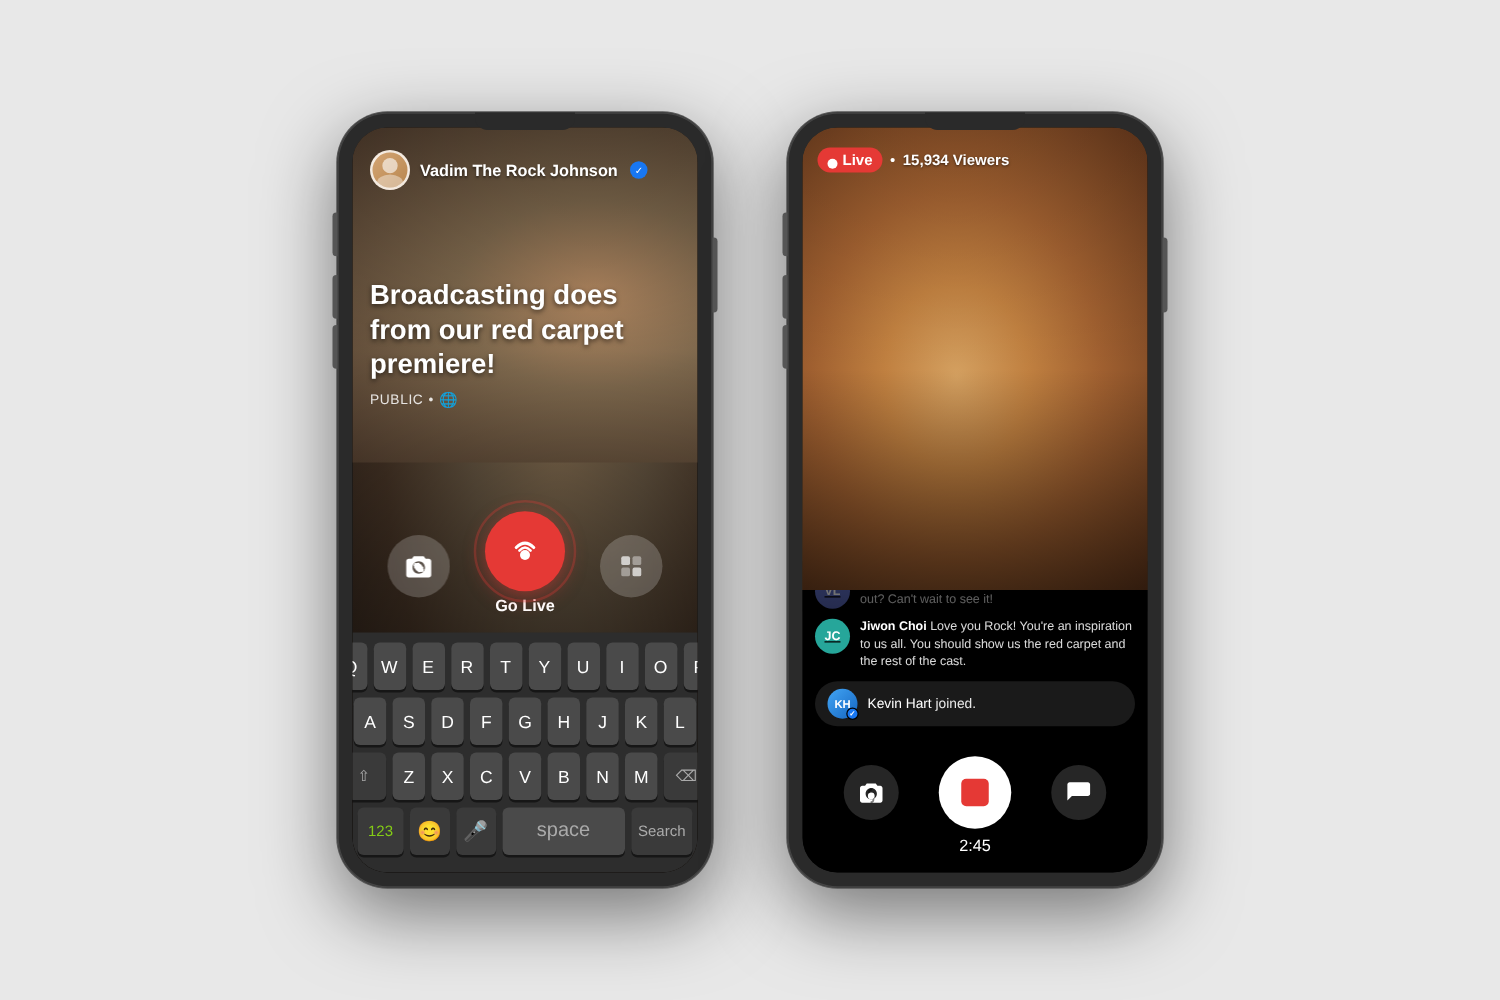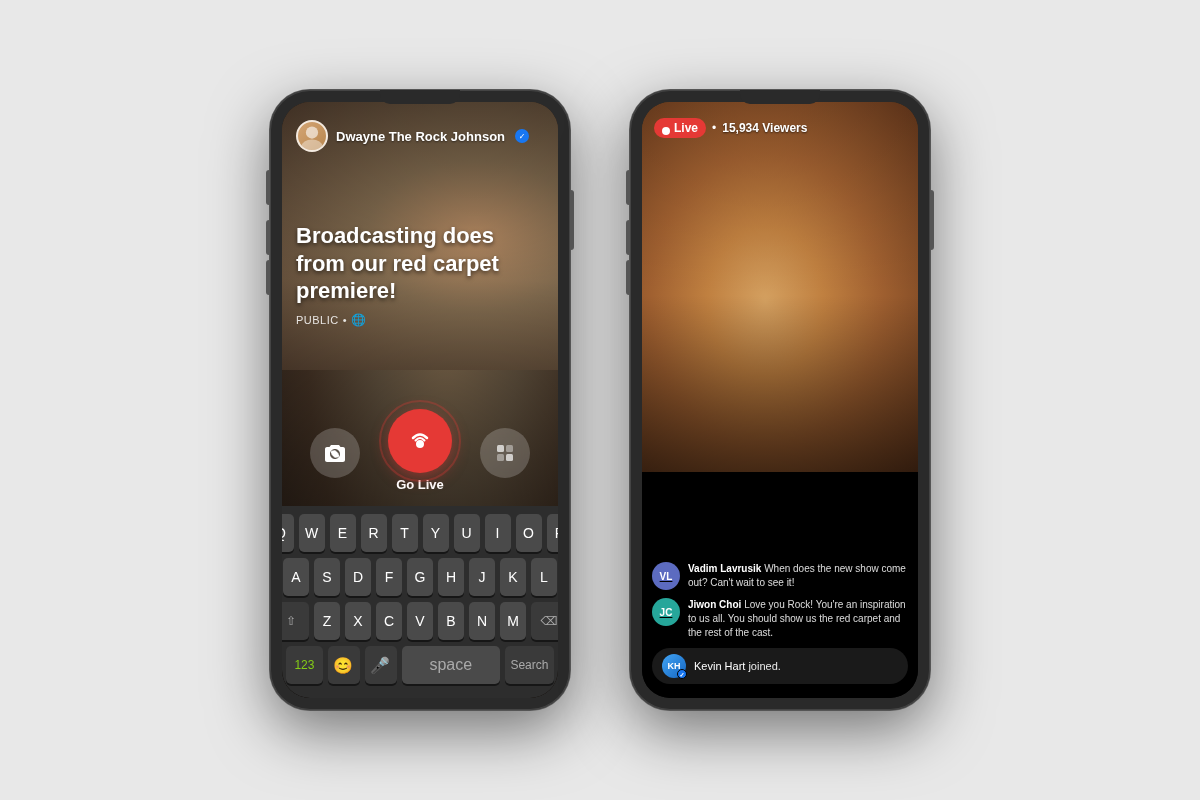--- a/index.html
+++ b/index.html
@@ -572,21 +572,21 @@
 
       <div class="left-content">
 
         <div class="left-header">
           <div class="avatar-circle">
             <svg width="32" height="32" viewBox="0 0 32 32">
               <circle cx="16" cy="12" r="7" fill="rgba(255,255,255,0.6)"></circle>
               <ellipse cx="16" cy="28" rx="12" ry="8" fill="rgba(255,255,255,0.4)"></ellipse>
             </svg>
           </div>
-          <span class="left-header-name">Dwayne The Rock Johnson</span>
+          <span class="left-header-name">Vadim The Rock Johnson</span>
           <span class="verified-badge">✓</span>
         </div>
 
         <div class="broadcast-text">
           <div class="broadcast-title">Broadcasting does from our red carpet premiere!</div>
           <div class="broadcast-privacy">
             <span>PUBLIC</span>
             <span>•</span>
             <span class="globe-icon">🌐</span>
           </div>
@@ -716,17 +716,41 @@
             KH
             <div class="join-avatar-badge">✓</div>
           </div>
           <div class="join-text">
             <span class="join-name">Kevin Hart</span>
             <span>joined.</span>
           </div>
         </div>
       </div>
 
+      <div class="right-bottom-controls">
+        <div class="right-ctrl-row">
+          <div class="right-ctrl-btn">
+            <svg width="22" height="18" viewBox="0 0 24 20" fill="none">
+              <path d="M20 4h-2.5L16 2H8L6.5 4H4C2.9 4 2 4.9 2 6v11c0 1.1.9 2 2 2h16c1.1 0 2-.9 2-2V6c0-1.1-.9-2-2-2zm-8 12c-2.76 0-5-2.24-5-5s2.24-5 5-5 5 2.24 5 5-2.24 5-5 5z" fill="white"></path>
+              <circle cx="12" cy="13" r="3" fill="white"></circle>
+              <path d="M10 10 Q10 7.5 12 7.5" stroke="rgba(0,0,0,0.5)" stroke-width="1.5" fill="none" stroke-linecap="round"></path>
+              <path d="M14 16 Q14 18.5 12 18.5" stroke="rgba(0,0,0,0.5)" stroke-width="1.5" fill="none" stroke-linecap="round"></path>
+            </svg>
+          </div>
+
+          <div class="right-record-btn">
+            <div class="record-square"></div>
+          </div>
+
+          <div class="right-ctrl-btn">
+            <svg width="22" height="20" viewBox="0 0 24 22" fill="none">
+              <path d="M20 2H4C2.9 2 2 2.9 2 4v14l4-4h14c1.1 0 2-.9 2-2V4c0-1.1-.9-2-2-2z" fill="white"></path>
+            </svg>
+          </div>
+        </div>
+
+        <div class="timer-text">2:45</div>
+      </div>
 
     </div>
   </div>
 
 </div>
 
 </body></html>

